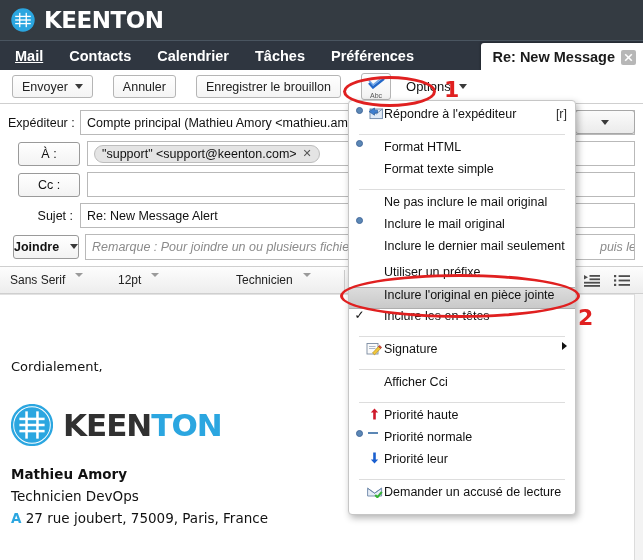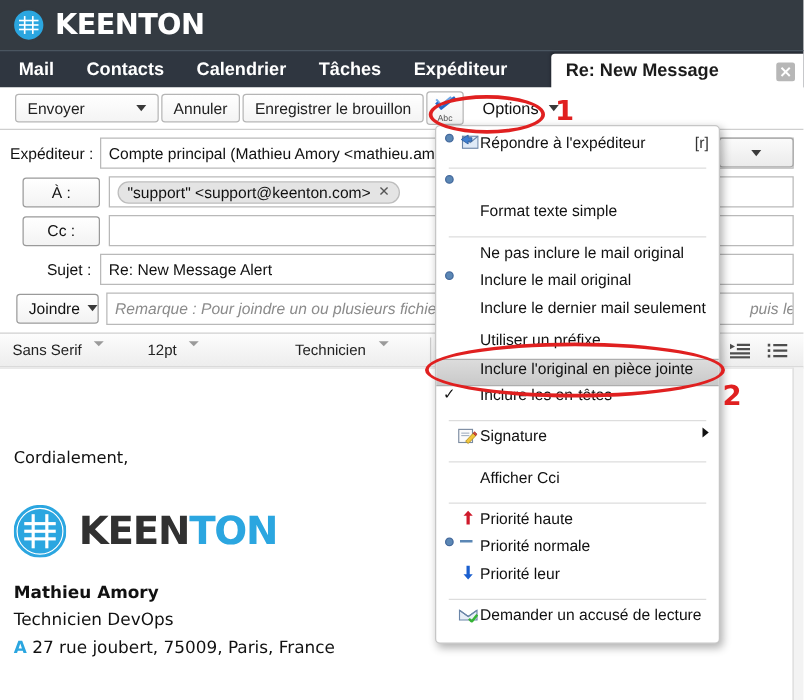--- a/index.html
+++ b/index.html
@@ -48,31 +48,30 @@
   .navitems { display: flex; align-items: center; height: 30px; }
   .navitem {
     color: #ffffff;
     font-size: 14.5px;
     font-weight: bold;
     padding: 0 13px;
     line-height: 30px;
     cursor: pointer;
     white-space: nowrap;
   }
-  .navitem:first-child { padding-left: 15px; }
+  .navitem:first-child { padding-left: 15px; text-decoration: underline; }
   .tab-active {
     position: absolute;
     right: 0; top: 2px;
     height: 28px;
     background: #ffffff;
     border-top-left-radius: 3px;
     display: flex; align-items: center;
     padding: 0 7px 0 12px;
     box-shadow: -1px -1px 2px rgba(0,0,0,0.25);
-    gap: 40px;
   }
   .tab-active .tab-label {
     color: #1b1b1b; font-size: 14.5px; font-weight: bold; white-space: nowrap;
   }
   .tab-close {
     margin-left: 6px;
     width: 15px; height: 15px;
     background: #b7b7b7;
     border-radius: 2px;
     display: flex; align-items: center; justify-content: center;
@@ -93,22 +92,21 @@
     height: 23px;
     border: 1px solid #b5b5b5;
     border-radius: 3px;
     background: linear-gradient(#ffffff, #f4f4f4);
     color: #222;
     font-size: 12.5px;
     padding: 0 9px;
     display: flex; align-items: center;
     cursor: pointer;
     white-space: nowrap;
-    margin-right: 2px;
-    gap: 34px;
+    margin-right: 20px;
   }
   .btn .caret { margin-left: 7px; }
   .caret {
     width: 0; height: 0;
     border-left: 4px solid transparent;
     border-right: 4px solid transparent;
     border-top: 5px solid #3a3a3a;
     display: inline-block;
   }
   .btn-spell {
@@ -168,23 +166,24 @@
     display: flex; align-items: center; justify-content: center;
     font-size: 12.5px; color: #111;
     margin-left: 10px;
     margin-right: 7px;
     cursor: pointer;
   }
   .fbtn-joindre {
     width: 66px; height: 24px;
     border: 1px solid #9a9a9a; border-radius: 3px;
     background: linear-gradient(#ffffff, #f3f3f3);
-    display: flex; align-items: center; justify-content: flex-end;
+    display: flex; align-items: center; justify-content: space-between;
     font-size: 12.5px; color: #111; margin-left: 5px; margin-right: 6px;
     cursor: pointer;
+    font-weight: bold;
   }
   .fbtn-joindre .caret { margin-left: 6px; }
   .finput {
     flex: 1;
     height: 25px;
     border: 1px solid #b9b9b9;
     background: #ffffff;
     display: flex; align-items: center;
     padding: 0 6px;
     font-size: 12.5px; color: #111;
@@ -347,21 +346,21 @@
       <span class="logo-text"><span class="k1">KEEN</span><span class="k2">TON</span></span>
     </div>
   </div>
 
   <div class="navbar">
     <div class="navitems">
       <div class="navitem">Mail</div>
       <div class="navitem">Contacts</div>
       <div class="navitem">Calendrier</div>
       <div class="navitem">Tâches</div>
-      <div class="navitem">Expéditeur</div>
+      <div class="navitem">Préférences</div>
     </div>
     <div class="tab-active">
       <span class="tab-label">Re: New Message</span>
       <span class="tab-close">
         <svg width="11" height="11" viewBox="0 0 11 11">
           <line x1="2.2" y1="2.2" x2="8.8" y2="8.8" stroke="#ffffff" stroke-width="1.6"></line>
           <line x1="8.8" y1="2.2" x2="2.2" y2="8.8" stroke="#ffffff" stroke-width="1.6"></line>
         </svg>
       </span>
     </div>
@@ -519,20 +518,21 @@
     </div>
 
 
     <div class="msep"></div>
 
     <div class="mi">
       <span class="bullet-col">
           <span class="dot"></span>
         </span>
       <span class="icon-col"></span>
+      <span class="lbl">Format HTML</span>
     </div>
 
     <div class="mi">
       <span class="bullet-col"></span>
       <span class="icon-col"></span>
       <span class="lbl">Format texte simple</span>
     </div>
 
     <div class="msep"></div>
 

